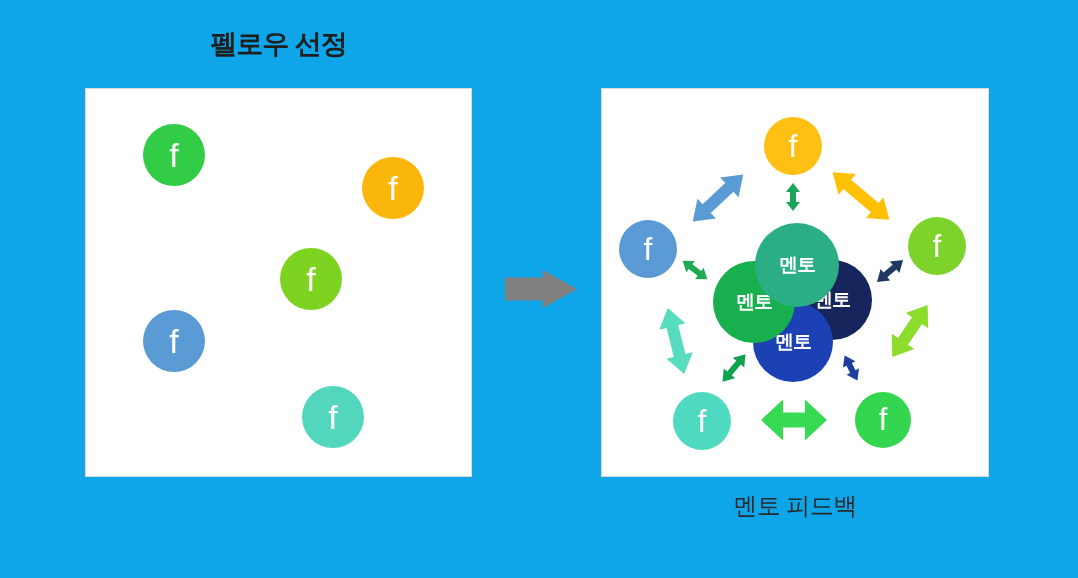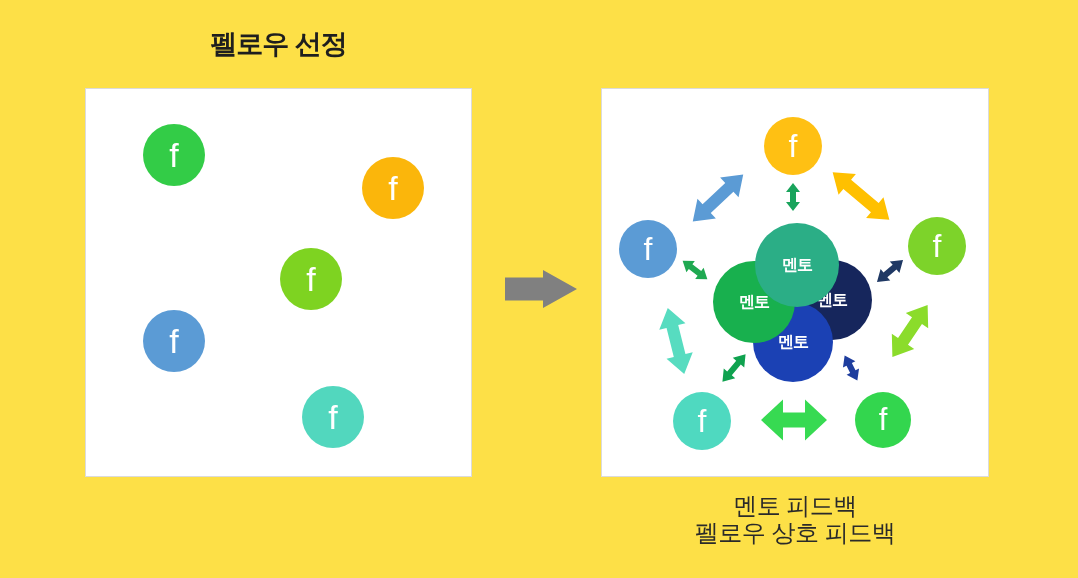--- a/index.html
+++ b/index.html
@@ -1,38 +1,38 @@
 <!DOCTYPE html>
 <html><head>
 <meta charset="utf-8">
 <style>
   html,body{margin:0;padding:0;background:#ffffff;}
   .stage{
-    position:relative;width:1078px;height:578px;background:#fde047;
+    position:relative;width:1078px;height:578px;background:#0ea5e9;
     font-family:"Liberation Sans","DejaVu Sans",sans-serif;overflow:hidden;
   }
   .panel-title{
     position:absolute;top:26px;font-size:27px;font-weight:700;color:#1e1e1e;
     text-align:center;letter-spacing:-1px;
   }
   .panel-title.left{left:85px;width:387px;}
   .panel-title.right{left:601px;width:388px;}
   .box{
     position:absolute;top:88px;height:389px;background:#ffffff;
     border:1px solid #dbdbdb;box-sizing:border-box;
   }
   .box.left{left:85px;width:387px;}
   .box.right{left:601px;width:388px;}
   #arrow-layer{position:absolute;left:0;top:0;}
   .circle{
     position:absolute;border-radius:50%;display:flex;align-items:center;
     justify-content:center;color:#ffffff;
   }
   .circle.fellow span{font-weight:400;}
-  .circle.mentor span{font-size:16px;font-weight:600;letter-spacing:-1px;}
+  .circle.mentor span{font-size:19px;font-weight:600;letter-spacing:-1px;}
   .caption{
     position:absolute;left:601px;top:492px;width:388px;text-align:center;
     font-size:24px;font-weight:500;color:#2a2a2a;line-height:27px;letter-spacing:-0.5px;
   }
 </style>
 </head>
 <body>
 
 <div class="stage">
   <div class="panel-title left">펠로우 선정</div>
@@ -49,21 +49,20 @@
       <polygon points="-17,0 -6,-7.5 -6,-3 6,-3 6,-7.5 17,0 6,7.5 6,3 -6,3 -6,7.5" transform="translate(890,271) rotate(-40)" fill="#1F3864"></polygon>
       <polygon points="-34,0 -15,-13.5 -15,-6 15,-6 15,-13.5 34,0 15,13.5 15,6 -15,6 -15,13.5" transform="translate(676,341) rotate(76)" fill="#57DCC0"></polygon>
       <polygon points="-31.5,0 -12.5,-13.5 -12.5,-6 12.5,-6 12.5,-13.5 31.5,0 12.5,13.5 12.5,6 -12.5,6 -12.5,13.5" transform="translate(910,331) rotate(124)" fill="#8BDC2B"></polygon>
       <polygon points="-18,0 -7,-7.5 -7,-3 7,-3 7,-7.5 18,0 7,7.5 7,3 -7,3 -7,7.5" transform="translate(734,368) rotate(130)" fill="#0FA24F"></polygon>
       <polygon points="-14,0 -4,-7 -4,-3 4,-3 4,-7 14,0 4,7 4,3 -4,3 -4,7" transform="translate(851,368) rotate(63)" fill="#1E3D9E"></polygon>
       <polygon points="-33,0 -11,-20.5 -11,-7.5 11,-7.5 11,-20.5 33,0 11,20.5 11,7.5 -11,7.5 -11,20.5" transform="translate(794,420) rotate(0)" fill="#37DA52"></polygon>
     </svg>
 
   <div class="caption">
     <div>멘토 피드백</div>
-    <div>펠로우 상호 피드백</div>
   </div>
 <div class="circle fellow" style="left: 143px; top: 124px; width: 62px; height: 62px; background: rgb(51, 204, 71);">
       <span style="font-size: 34px;">f</span>
     </div>
     <div class="circle fellow" style="left: 362px; top: 157px; width: 62px; height: 62px; background: rgb(251, 182, 11);">
       <span style="font-size: 34px;">f</span>
     </div>
     <div class="circle fellow" style="left: 280px; top: 248px; width: 62px; height: 62px; background: rgb(126, 211, 33);">
       <span style="font-size: 34px;">f</span>
     </div>

